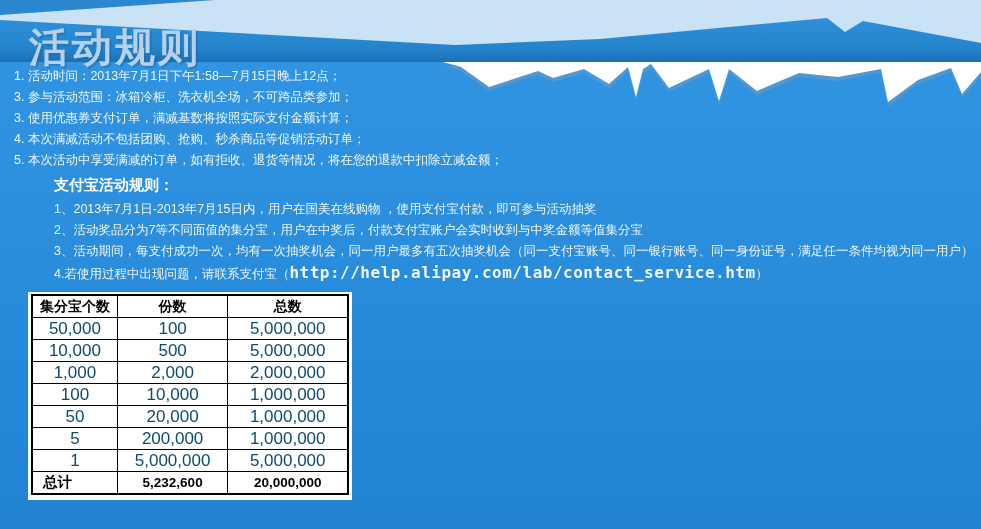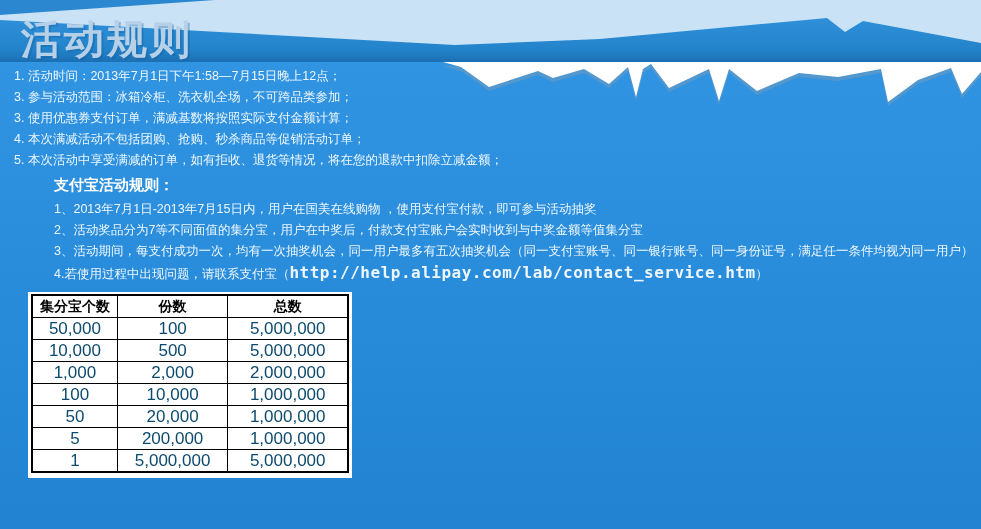--- a/index.html
+++ b/index.html
@@ -5,21 +5,21 @@
   html,body{margin:0;padding:0;}
   .page{
     position:relative;
     width:981px;height:529px;
     overflow:hidden;
     background:linear-gradient(180deg,#3296e3 0%,#2b8fde 40%,#2183d2 100%);
     font-family:"Liberation Sans","DejaVu Sans",sans-serif;
   }
   .banner{position:absolute;top:0;left:0;display:block;}
   .title{
-    position:absolute;top:4px;left:13px;margin:8px;
+    position:absolute;top:4px;left:13px;margin:16px;
     font-size:40px;font-weight:bold;letter-spacing:3px;
     color:#b6d0e7;
     text-shadow:2px 2px 0 rgba(21,95,158,0.35);
     z-index:3;
   }
   .rules{
     position:absolute;left:14px;top:66px;
     color:#eef7ff;font-size:12.5px;line-height:21px;
     z-index:3;
   }
@@ -141,17 +141,22 @@
         <tr>
           <td>5</td>
           <td>200,000</td>
           <td>1,000,000</td>
         </tr>
         <tr>
           <td>1</td>
           <td>5,000,000</td>
           <td>5,000,000</td>
         </tr>
+        <tr class="total">
+          <td>总计</td>
+          <td>5,232,600</td>
+          <td>20,000,000</td>
+        </tr>
       </tbody>
     </table>
   </div>
 
 </div>
 
 </body></html>

